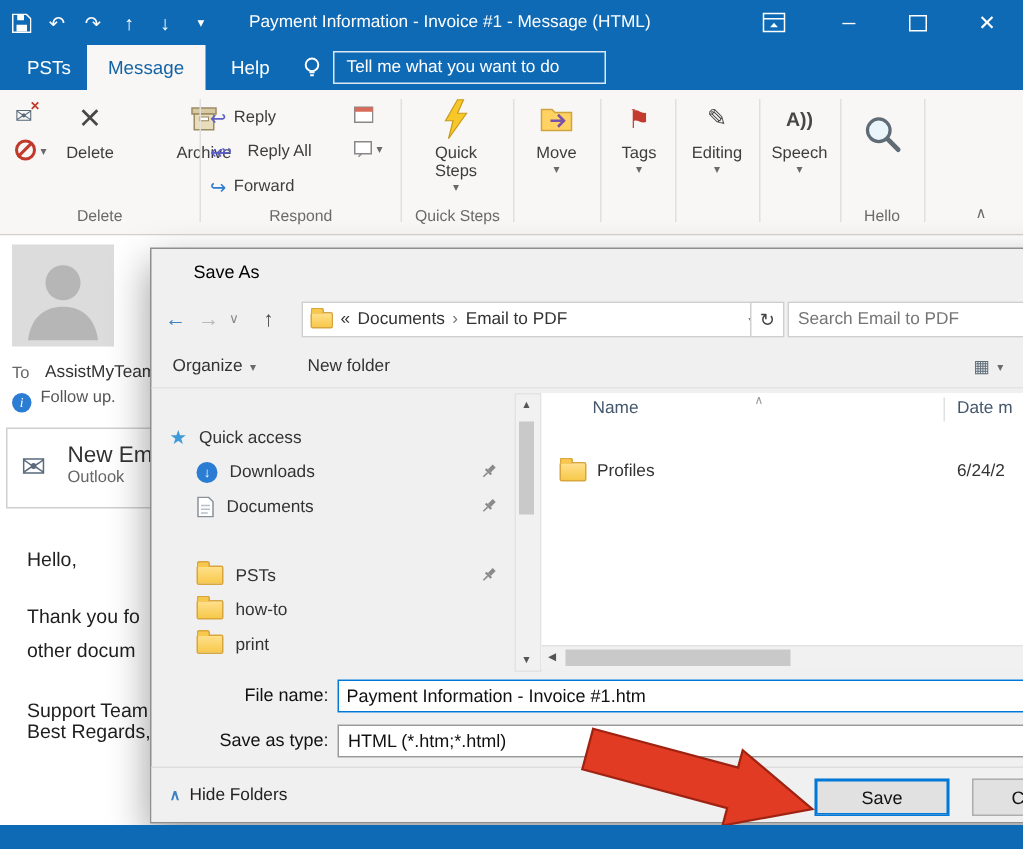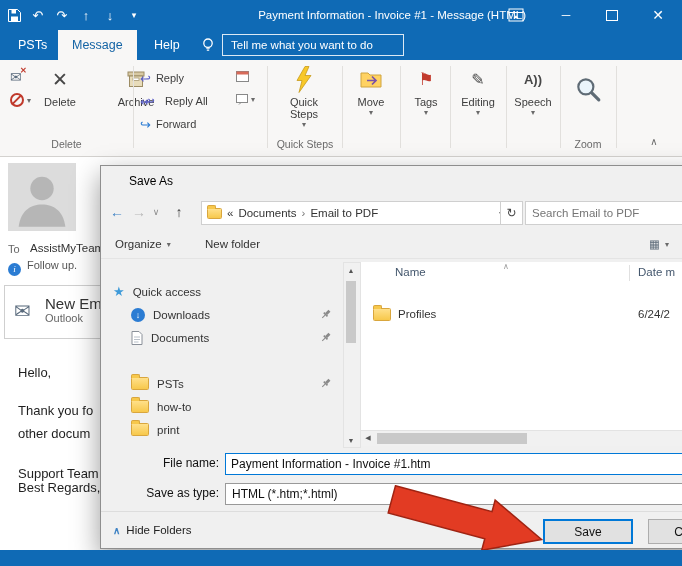--- a/index.html
+++ b/index.html
@@ -10,21 +10,21 @@
   }
   html,body{margin:0;padding:0;background:#fff;}
   .screen{position:relative;width:682px;height:566px;overflow:hidden;background:#fff;
           font-family:"Liberation Sans",sans-serif;user-select:none;}
   .abs{position:absolute;}
 
   
   .titlebar{position:absolute;left:0;top:0;width:682px;height:30px;background:var(--blue);color:#fff;}
   .qat{position:absolute;top:0;height:30px;width:24px;display:flex;align-items:center;justify-content:center;
        color:#fff;font-size:13px;cursor:default;}
-  .wtitle{position:absolute;left:166px;top:0;width:360px;height:30px;line-height:30px;text-align:right;
+  .wtitle{position:absolute;left:166px;top:0;width:360px;height:30px;line-height:30px;text-align:left;
           font-size:11.5px;color:#fff;white-space:nowrap;overflow:hidden;}
   .wc{position:absolute;top:0;width:36px;height:30px;display:flex;align-items:center;justify-content:center;color:#fff;font-size:12px;}
   .maxbox{width:10px;height:9px;border:1px solid #fff;display:inline-block;}
 
   
   .tabrow{position:absolute;left:0;top:30px;width:682px;height:30px;background:var(--blue);}
   .tab{position:absolute;top:0;height:30px;line-height:30px;padding:0 14px;color:#fff;font-size:12.5px;}
   .tab.active{background:var(--ribbon-bg);color:#1464a5;}
   .tellme{position:absolute;left:222px;top:4px;width:172px;height:20px;line-height:20px;
           border:1px solid rgba(255,255,255,.85);color:#fff;font-size:11.5px;padding-left:8px;}
@@ -207,20 +207,21 @@
         </svg>
     </span>
     <span class="abs" style="left:236px;top:34px;display:flex;align-items:center;gap:3px;">
       <svg width="12" height="11" viewBox="0 0 12 11">
           <rect x=".5" y=".5" width="11" height="8" fill="#fff" stroke="#888"></rect>
           <path d="M3 10.5l2-2" stroke="#888"></path>
         </svg>
       <span class="dd">▾</span>
     </span>
     <div class="gsep" style="left:267px;"></div>
+    <div class="glabel" style="left:134px;width:133px;">Respond</div>
 
     <div class="rbtn" style="left:274px;width:60px;">
       <span class="ic">
         <svg width="18" height="27" viewBox="0 0 18 27">
             <path d="M10 .5L2 14.5h5l-3 12L16 9.5h-6l4-9z" fill="#f8c828" stroke="#c79b1c" stroke-width=".8"></path>
           </svg>
       </span>
       <span style="width:56px;">Quick Steps</span>
       <span class="dd">▾</span>
     </div>
@@ -262,21 +263,21 @@
 
     <div class="rbtn" style="left:562px;width:52px;">
       <span class="ic" style="height:52px;">
         <svg width="28" height="28" viewBox="0 0 26 26">
             <circle cx="11" cy="11" r="7" fill="#eaf4fb" stroke="#5f6b75" stroke-width="2"></circle>
             <path d="M16.5 16.5L23 23" stroke="#5f6b75" stroke-width="3" stroke-linecap="round"></path>
           </svg>
       </span>
     </div>
     <div class="gsep" style="left:616px;"></div>
-    <div class="glabel" style="left:560px;width:56px;">Zoom</div>
+    <div class="glabel" style="left:560px;width:56px;">Hello</div>
 
     <span class="abs" style="left:642px;top:76px;width:24px;text-align:center;color:#6a6a6a;font-size:10px;">∧</span>
   </div>
 
   <div class="mail">
     <div class="avatar">
       <svg width="68" height="68" viewBox="0 0 64 64">
           <circle cx="32" cy="24" r="11" fill="#b6b6b6"></circle>
           <path d="M10 60c2-15 11-21 22-21s20 6 22 21z" fill="#b6b6b6"></path>
         </svg>

